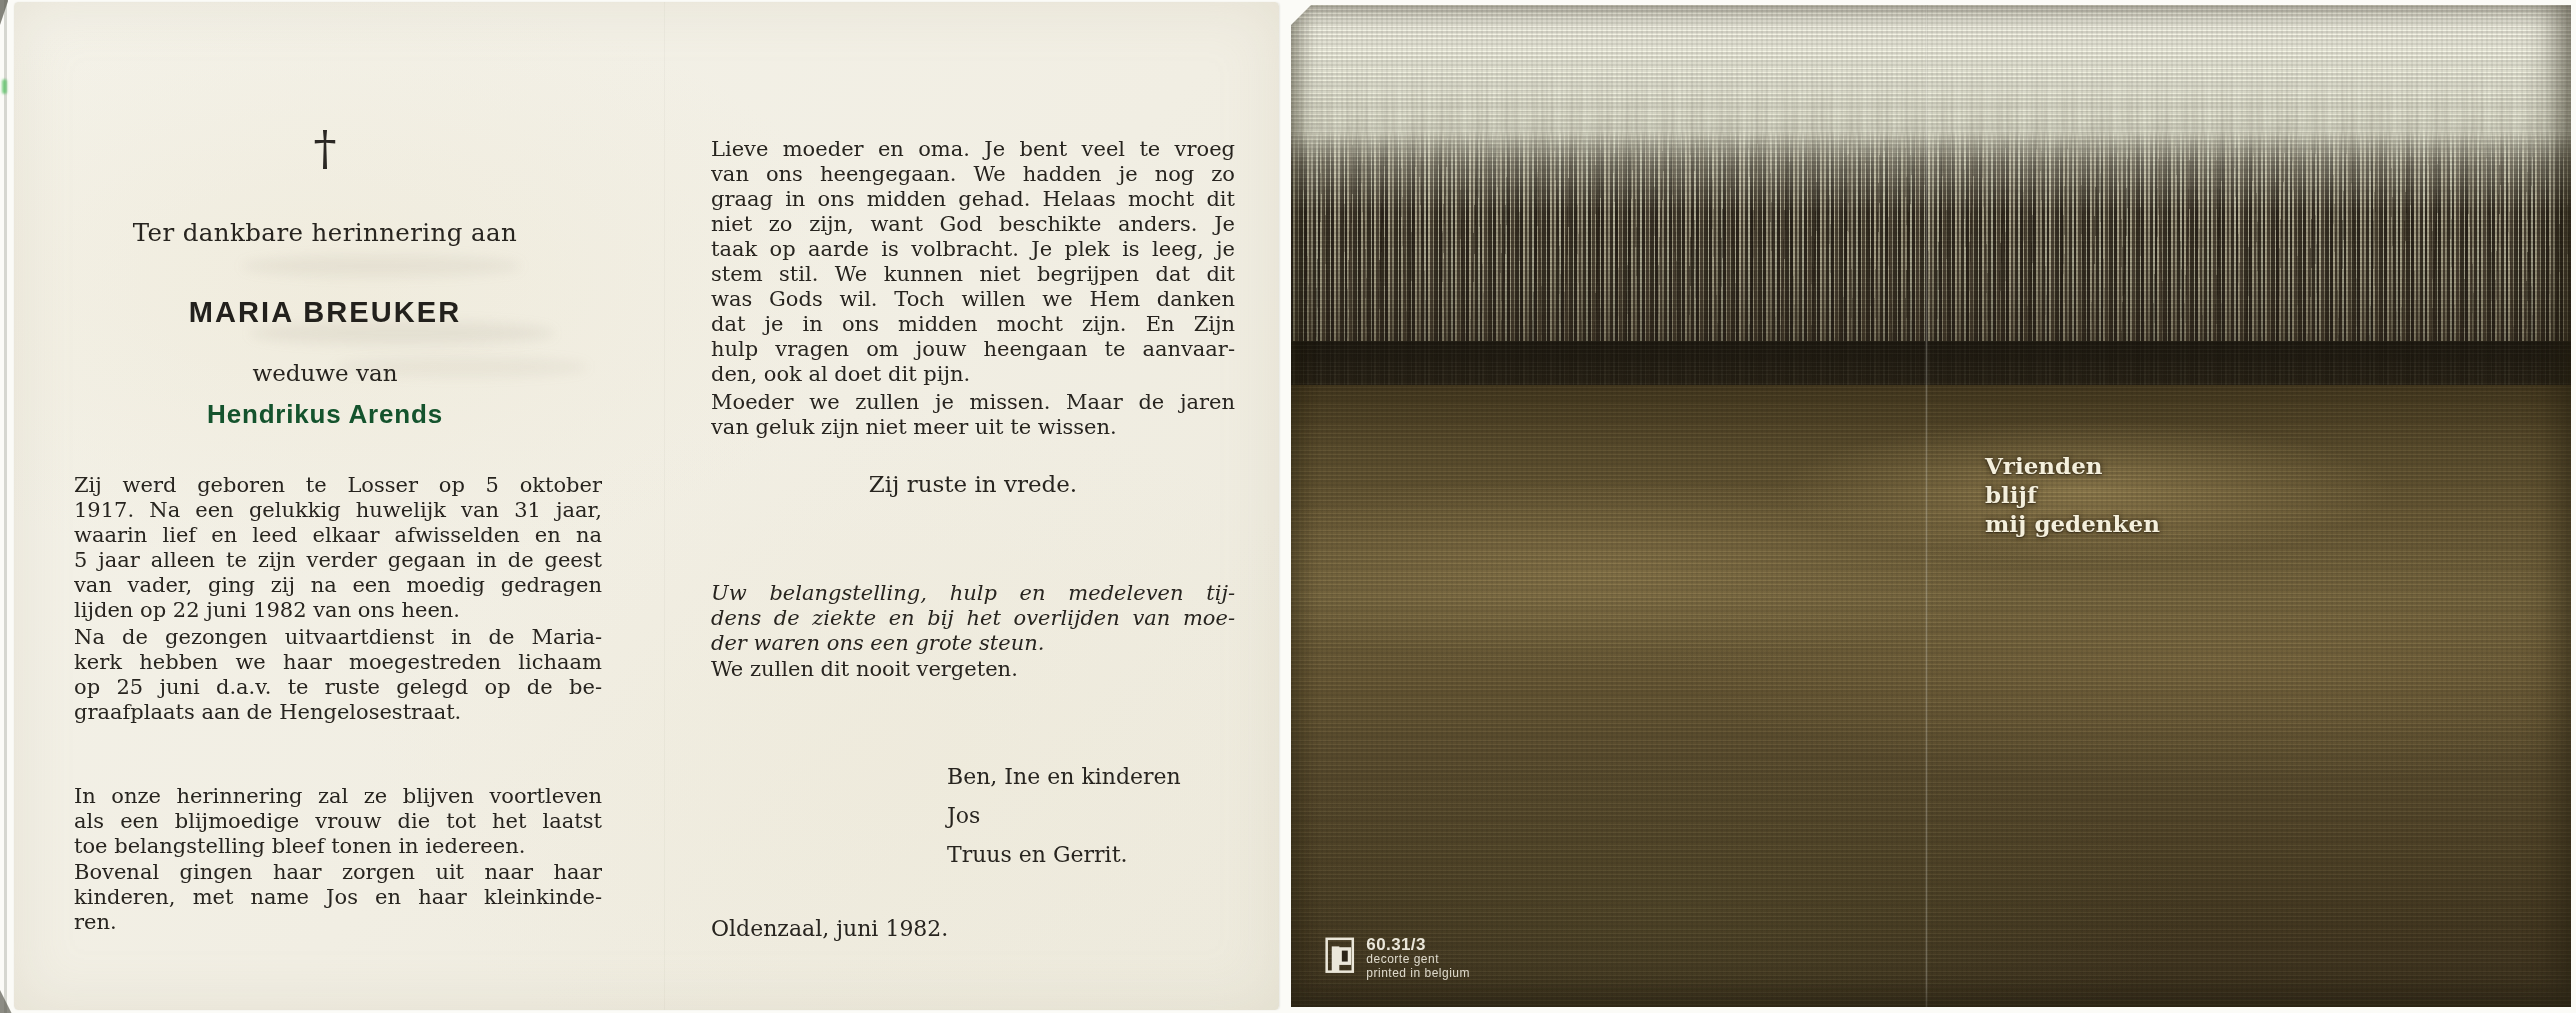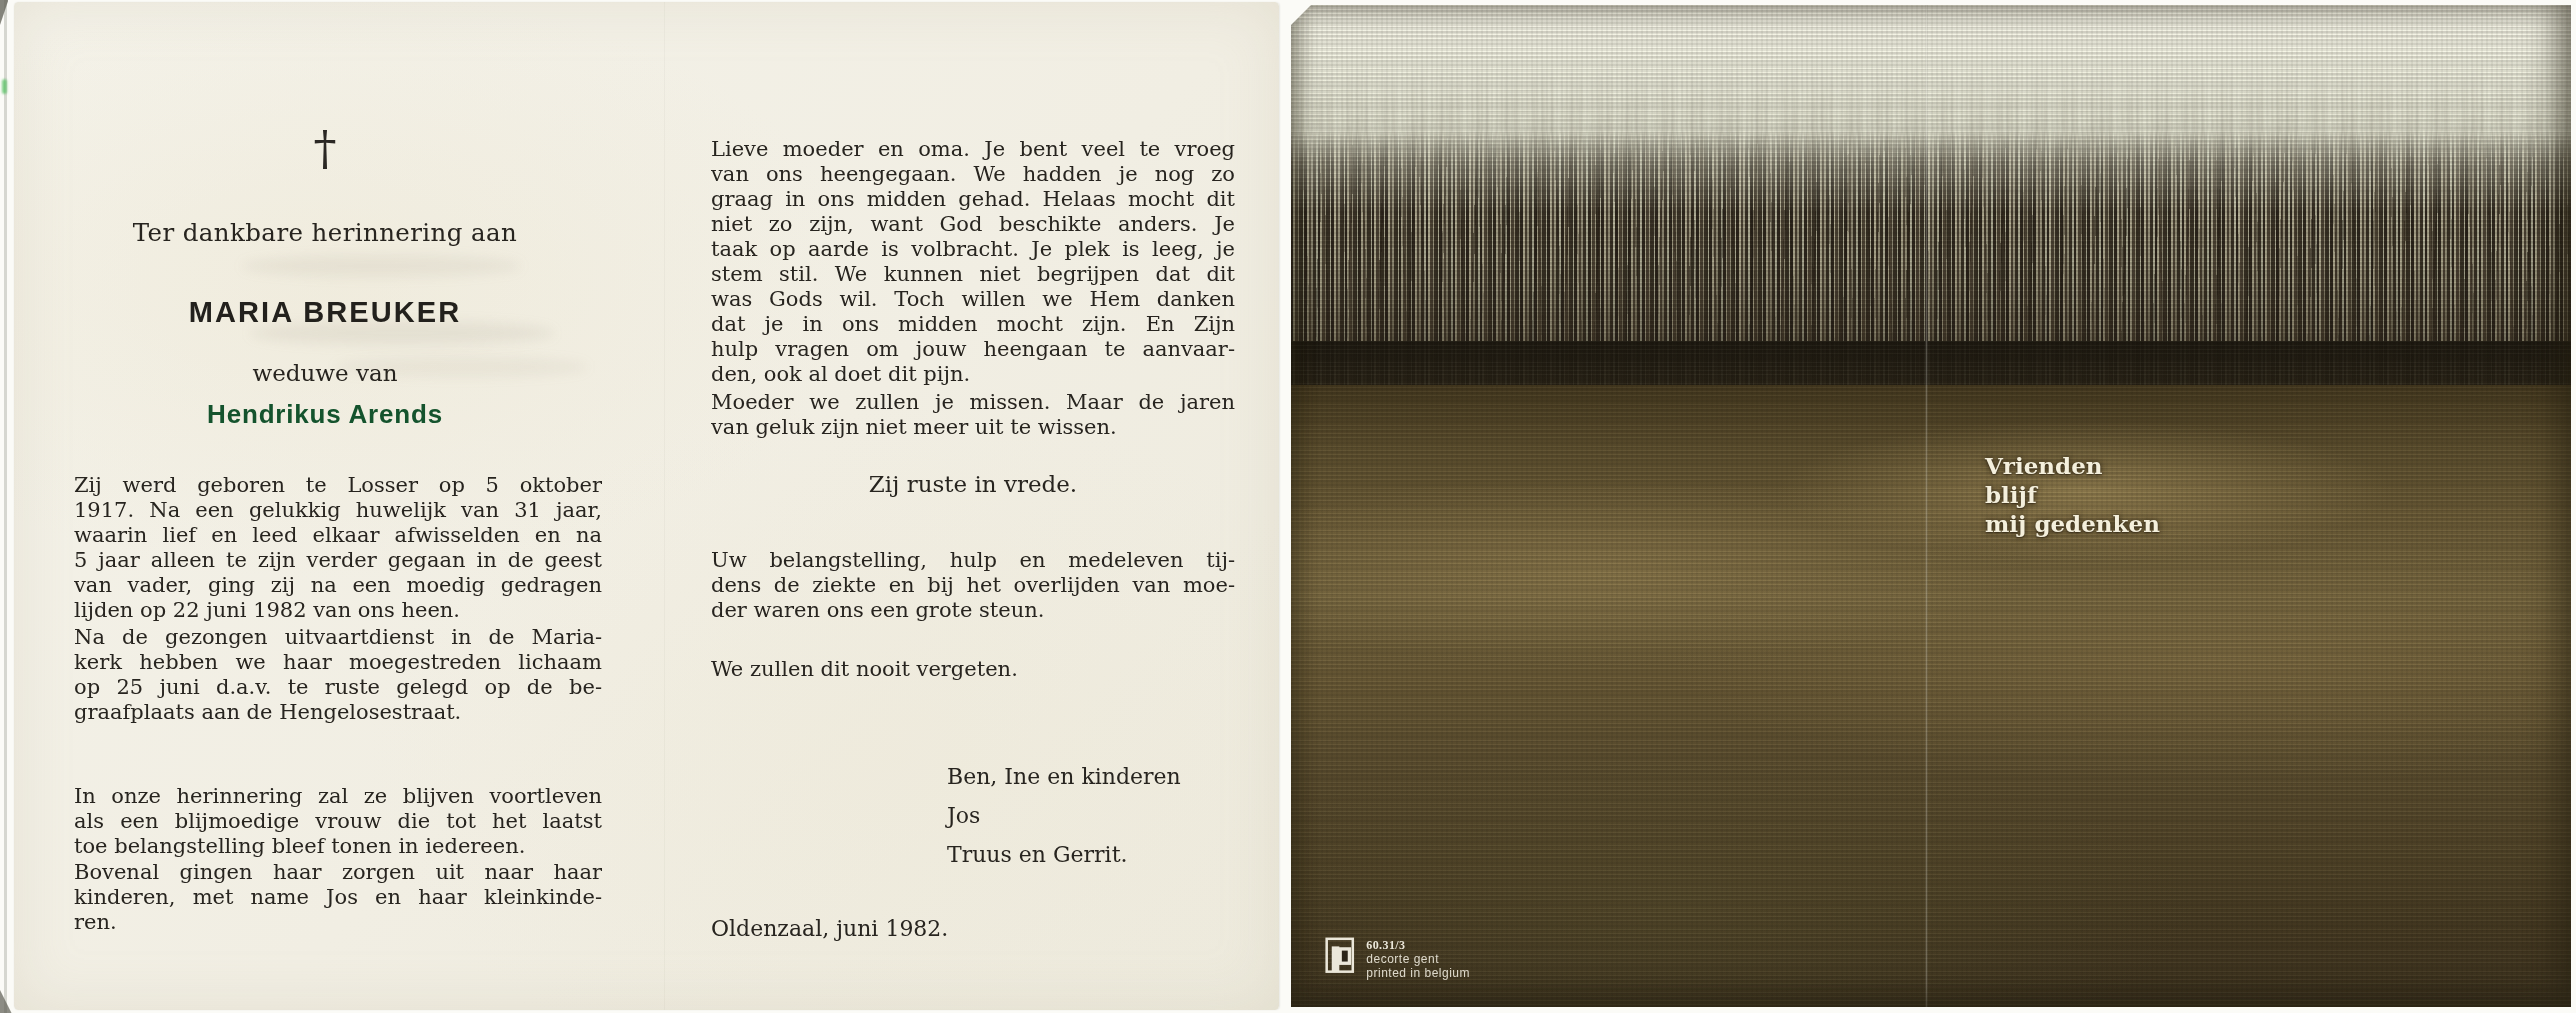--- a/index.html
+++ b/index.html
@@ -125,21 +125,21 @@
   .photo-caption {
     position:absolute; left:694px; top:446px;
     font-size:23px; line-height:29px; font-weight:bold;
     color:#f4efdc; text-shadow:0 0 6px rgba(40,30,15,0.85), 0 0.8px 1.7px rgba(30,22,10,0.6);
   }
   .printer {
     position:absolute; left:34px; top:932px; display:flex; gap:9.3px; align-items:flex-start;
     font-family:"Liberation Sans", sans-serif; color:#ebe7da;
   }
   .printer-text { display:flex; flex-direction:column; }
-  .printer-code { font-size:12px; font-weight:bold; line-height:16px; letter-spacing:0.4px;font-family:Liberation Serif, serif; }
+  .printer-code { font-size:17px; font-weight:bold; line-height:16px; letter-spacing:0.4px; }
   .printer-sub  { font-size:12px; line-height:13.5px; letter-spacing:0.5px; opacity:0.92; }
 
   
   .edge-line { position:absolute; left:4.2px; top:0; width:2.5px; height:100%;
     background:rgba(128,132,118,0.3); }
   .corner-mark { position:absolute; background:#5c5c52; }
   .corner-mark.tl { left:0; top:0; width:8.4px; height:25px; opacity:0.75;
     clip-path:polygon(0 0,100% 0,0 100%); }
   .corner-mark.bl { left:0; bottom:0; width:12px; height:24px; opacity:0.7;
     clip-path:polygon(0 0,0 100%,100% 100%); }
@@ -206,21 +206,21 @@
       <div>hulp vragen om jouw heengaan te aanvaar-</div>
       <div>den, ook al doet dit pijn.</div>
     </div>
   <div class="body-block col-m ink jl" style="top:390px;">
       <div>Moeder we zullen je missen. Maar de jaren</div>
       <div>van geluk zijn niet meer uit te wissen.</div>
     </div>
 
   <div class="rest-line ink" style="top:471px;">Zij ruste in vrede.</div>
 
-  <div class="body-block col-m ink jl" style="top:548px;">
+  <div class="body-block col-m ink jl" style="top:581px;font-style:italic;">
       <div>Uw belangstelling, hulp en medeleven tij-</div>
       <div>dens de ziekte en bij het overlijden van moe-</div>
       <div>der waren ons een grote steun.</div>
     </div>
   <div class="body-block col-m ink jl" style="top:657px;">
       <div>We zullen dit nooit vergeten.</div>
     </div>
 
   <div class="sig-block ink" style="top:757px;">
       <div>Ben, Ine en kinderen</div>

